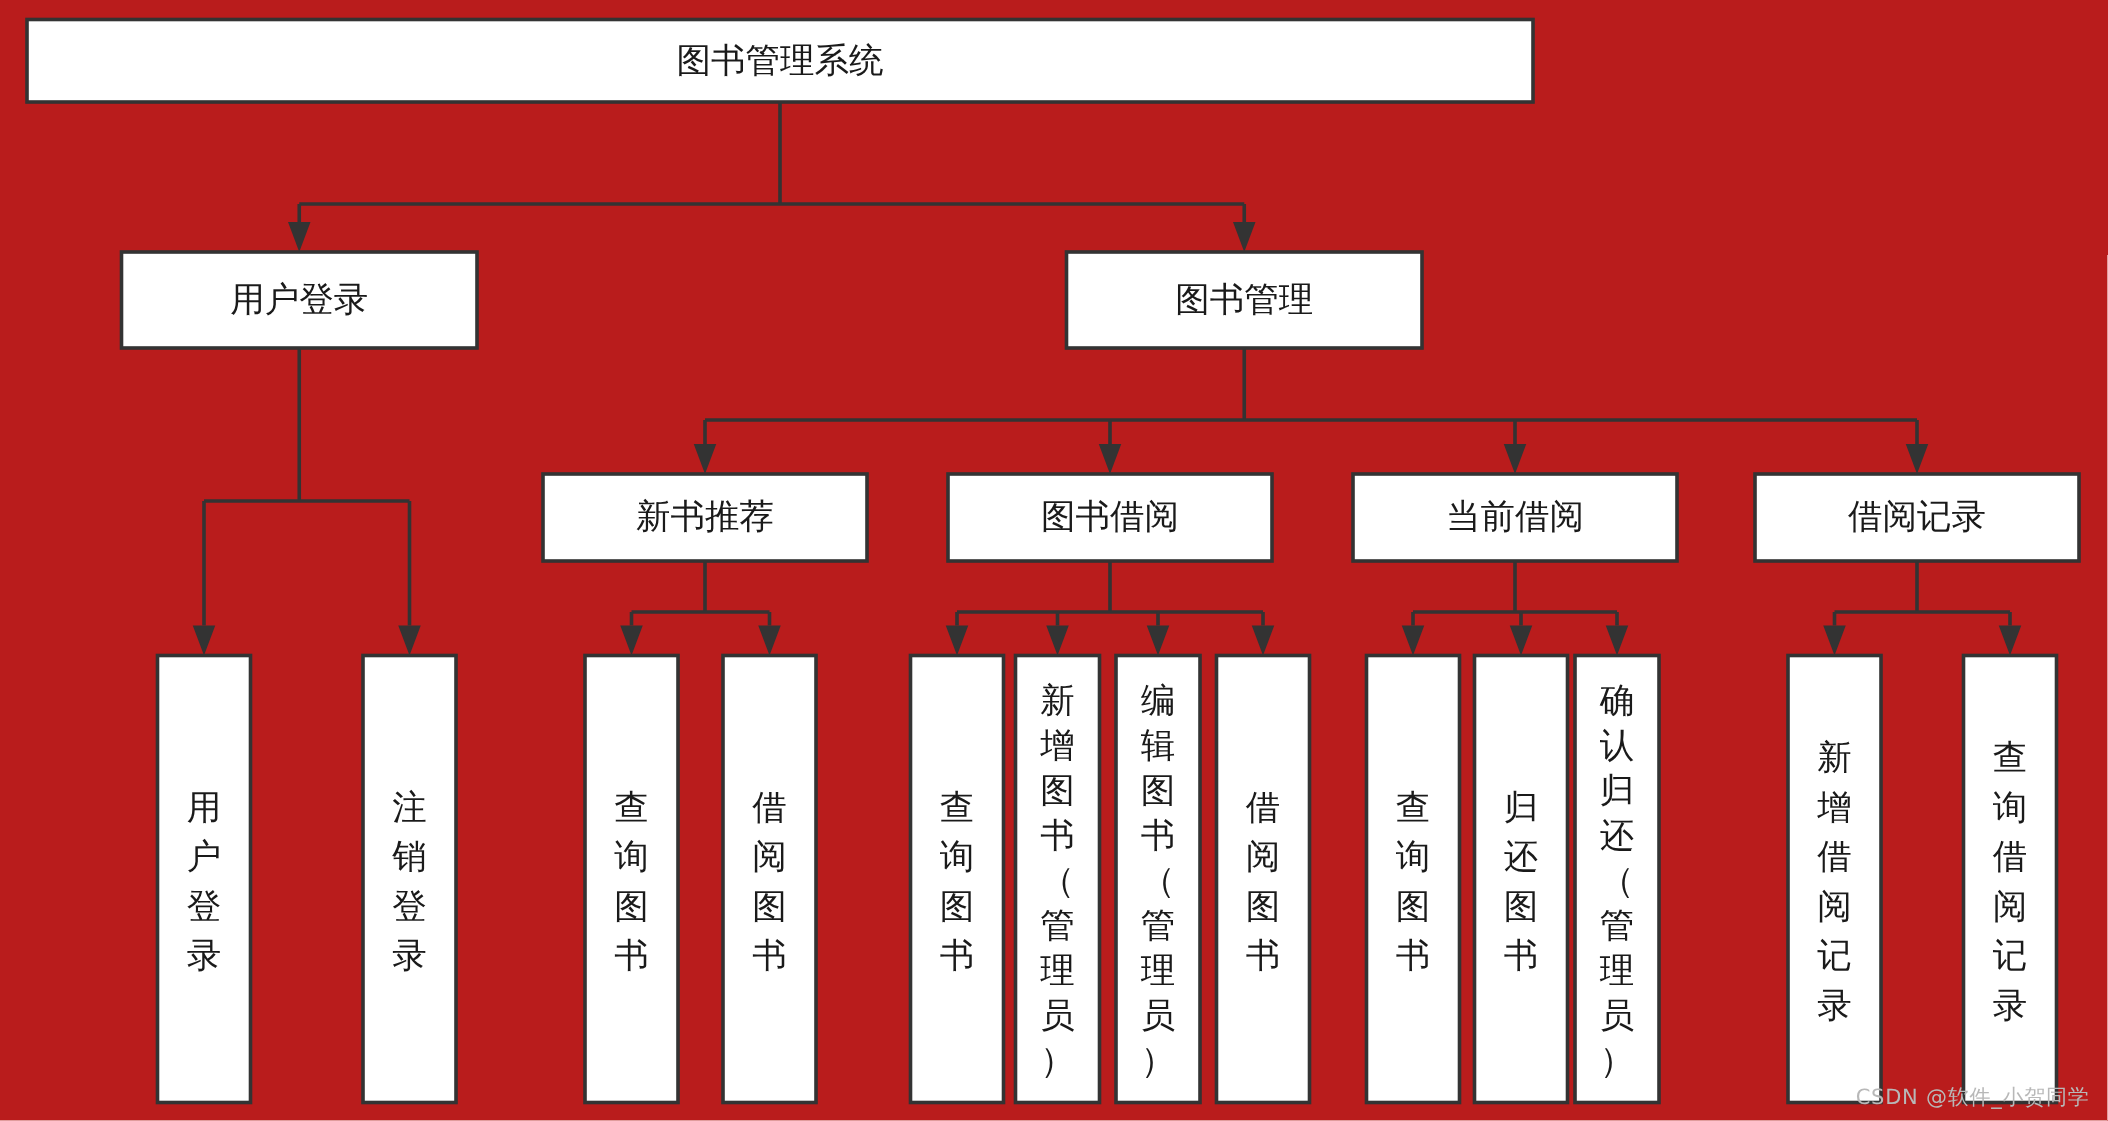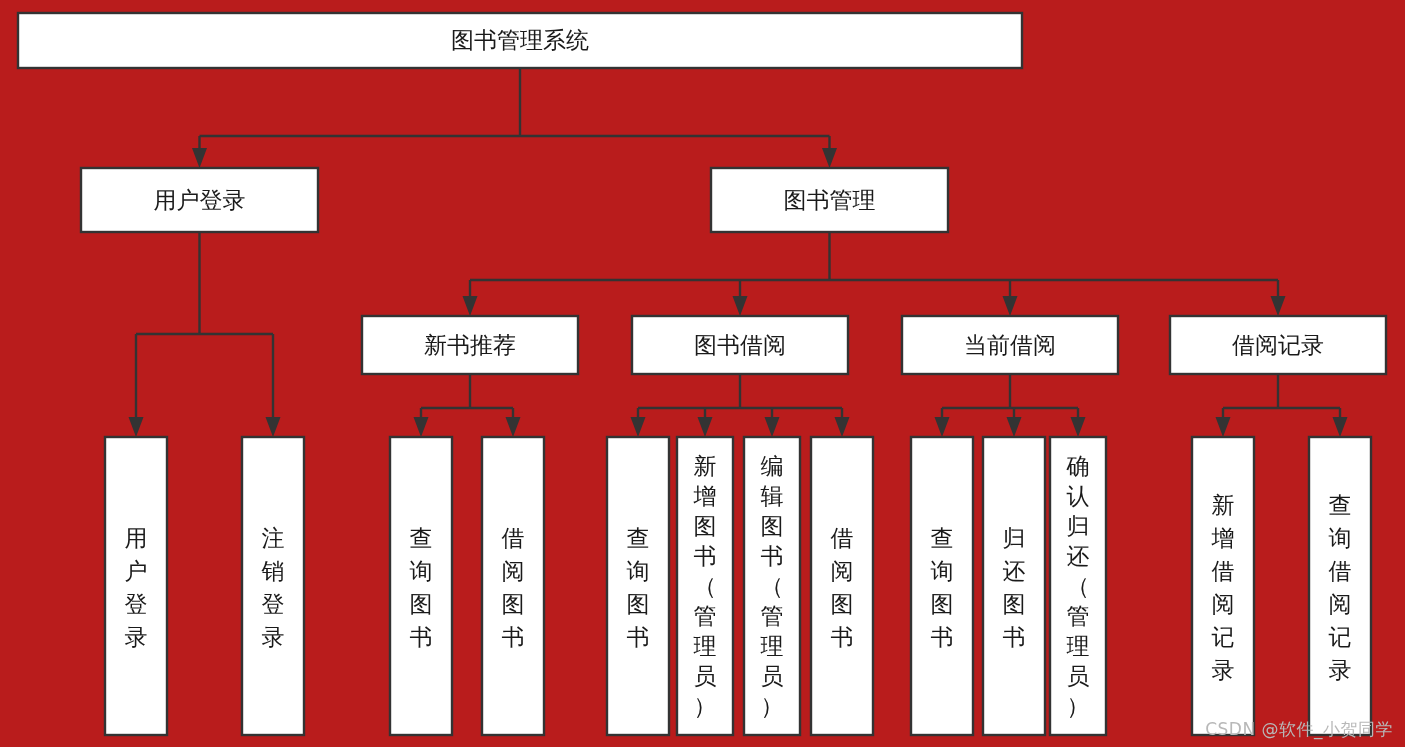--- a/index.html
+++ b/index.html
@@ -50,21 +50,21 @@
     fill: #1a1a1a;
     font-family: "DejaVu Sans", "Liberation Sans", sans-serif;
     font-size: 23px;
     text-anchor: middle;
   }
   .watermark {
     position: absolute;
     right: 12px;
     bottom: 6px;
     font-family: "DejaVu Sans", "Liberation Sans", sans-serif;
-    font-size: 17px;
+    font-size: 14px;
     color: #b8b8b8;
     white-space: nowrap;
     letter-spacing: 0.5px;
   }
 </style>
 </head>
 <body>
 
 <div id="diagram-root">
   <svg id="tree-svg" viewBox="0 0 1405 747">

